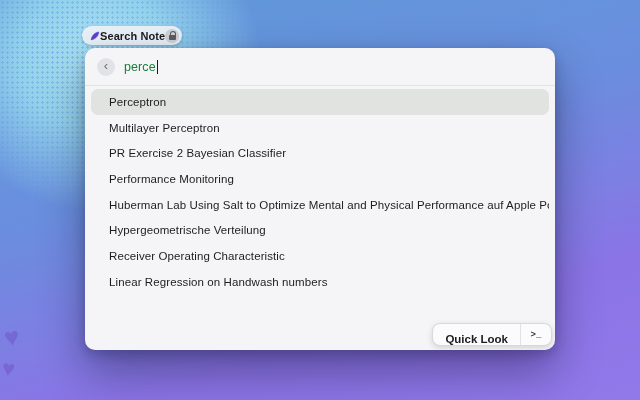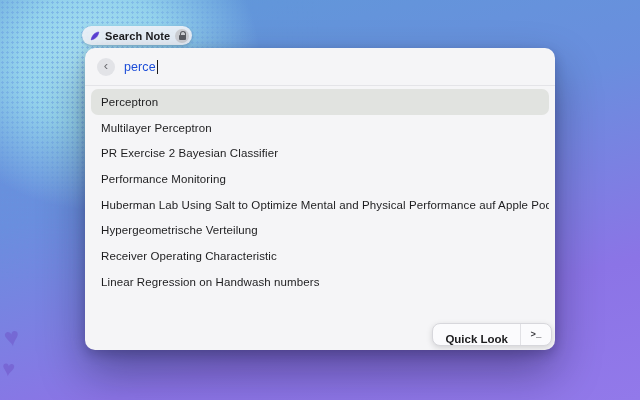--- a/index.html
+++ b/index.html
@@ -25,21 +25,21 @@
     mask-image: radial-gradient(circle at 18% 18%, rgba(0,0,0,0.9) 0%, rgba(0,0,0,0.5) 45%, transparent 75%);
     pointer-events: none;
   }
   .bg-heart { position: absolute; color: rgba(108,78,196,0.45); pointer-events: none; }
   .bg-heart.h1 { left: 4px; top: 322px; font-size: 26px; transform: rotate(-8deg); }
   .bg-heart.h2 { left: 2px; top: 356px; font-size: 22px; transform: rotate(6deg); }
 
   
   .pill {
     position: absolute; left: 82px; top: 26px; height: 19px;
-    display: flex; align-items: center; gap: 5px;
+    display: flex; align-items: center; 
     padding: 0 3px 0 8px;
     background: rgba(238,241,247,0.92);
     border-radius: 10px;
     box-shadow: 0 1px 3px rgba(20,30,80,0.25);
   }
   .pill-label { font-size: 11px; font-weight: 700; color: #1b1b1e; letter-spacing: 0.1px; }
   .pill-badge {
     width: 14px; height: 14px; border-radius: 50%;
     background: #ced0d5; display: flex; align-items: center; justify-content: center;
   }
@@ -66,27 +66,27 @@
     height: 38px; display: flex; align-items: center;
     padding: 0 12px;
     border-bottom: 1px solid #e4e4e8;
   }
   .back-btn {
     width: 18px; height: 18px; border-radius: 50%;
     background: #e2e3e7; color: #6e6e73;
     display: flex; align-items: center; justify-content: center;
     font-size: 13px; line-height: 1; padding-bottom: 2px;
   }
-  .query { margin-left: 9px; font-size: 12.5px; color: #1d4ed8; letter-spacing: 0.1px; }
+  .query { margin-left: 9px; font-size: 12.5px; color: #15803d; letter-spacing: 0.1px; }
   .caret { display: inline-block; width: 1px; height: 14px; background: #1a1a1c; vertical-align: text-bottom; margin-left: 1px; }
 
   .results { padding: 3px 6px 0 6px; }
   .row {
     height: 25.7px; display: flex; align-items: center;
-    padding: 0 10px; border-radius: 7px;
+    padding: 0 18px; border-radius: 7px;
     font-size: 11.5px; color: #1d1d1f; letter-spacing: 0.1px;
     white-space: nowrap; overflow: hidden;
   }
   .row.selected { background: #e1e3e0; }
 
   
   .action-group {
     position: absolute; right: 3px; bottom: 4px; height: 23px;
     display: flex; align-items: stretch;
     background: #fbfbfd; border: 1px solid #d7d7dc; border-radius: 8px;

